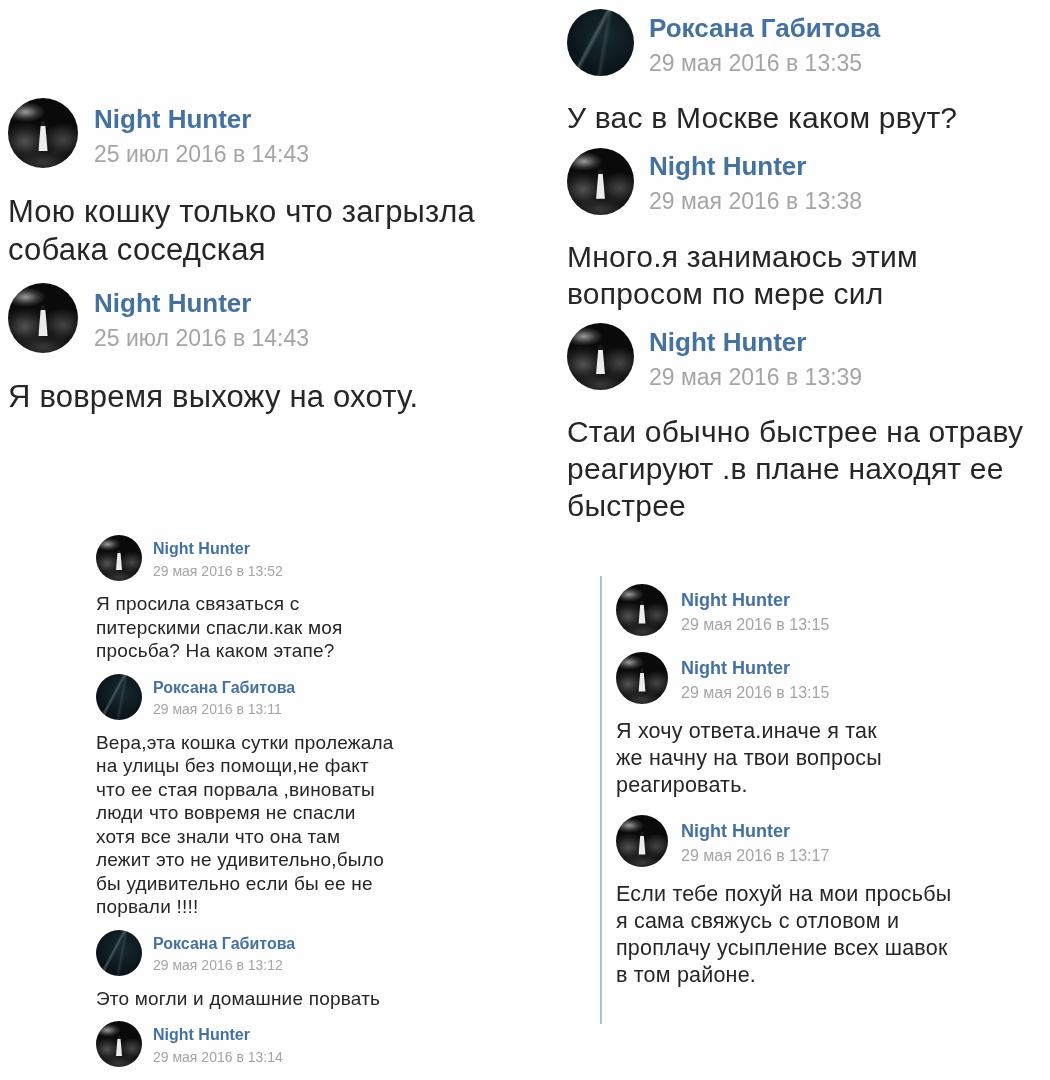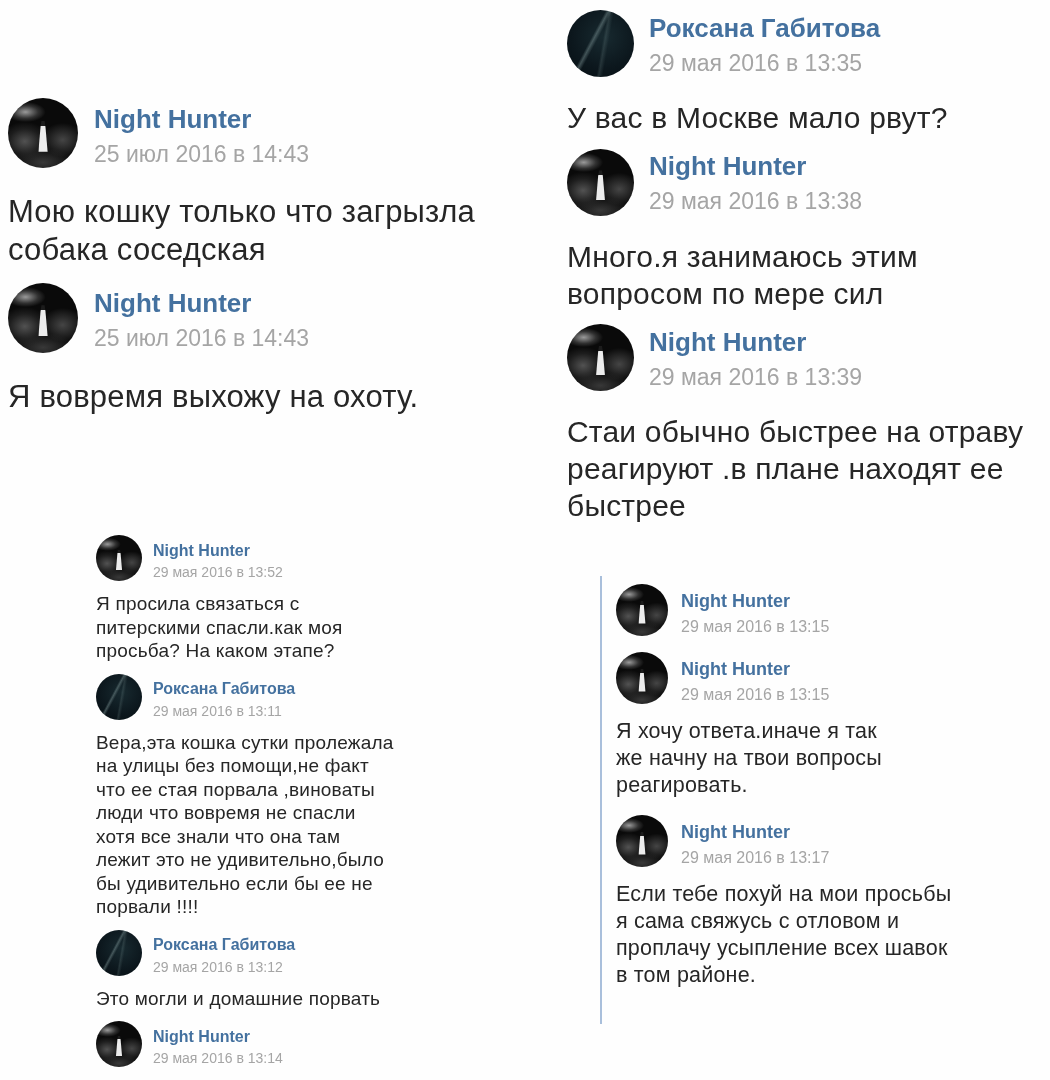--- a/index.html
+++ b/index.html
@@ -3,21 +3,21 @@
 <meta charset="utf-8">
 <style>
   html,body{margin:0;padding:0;background:#fff;}
   #stage{
     position:relative;width:1050px;height:1080px;overflow:hidden;background:#fefefe;
     font-family:"Liberation Sans","DejaVu Sans",sans-serif;
     -webkit-font-smoothing:antialiased;
   }
   .panel{position:absolute;}
   .msg{margin-bottom:var(--msg-mb);}
-  .msg-head{display:flex;align-items:flex-end;}
+  .msg-head{display:flex;align-items:center;}
   .avatar{
     width:var(--av);height:var(--av);border-radius:50%;flex:none;
     position:relative;overflow:hidden;margin-right:var(--gap);
   }
   .av-nh{
     background:
       radial-gradient(ellipse 40% 20% at 25% 20%, #9a9a9a 0%, rgba(70,70,70,.65) 45%, rgba(0,0,0,0) 72%),
       radial-gradient(ellipse 45% 36% at 24% 62%, #525252 0%, rgba(45,45,45,.55) 50%, rgba(0,0,0,0) 78%),
       radial-gradient(ellipse 42% 34% at 78% 60%, #454545 0%, rgba(0,0,0,0) 72%),
       radial-gradient(ellipse 60% 28% at 50% 92%, #383838 0%, rgba(0,0,0,0) 75%),
@@ -93,21 +93,21 @@
 </div>
   <div class="panel" id="p-tr">
   <div class="msg">
     <div class="msg-head">
       <span class="avatar av-rg"></span>
       <div class="meta">
         <a class="author">Роксана Габитова</a>
         <div class="date">29 мая 2016 в 13:35</div>
       </div>
     </div>
-    <div class="text">У вас в Москве мало рвут?</div>
+    <div class="text">У вас в Москве каком рвут?</div>
   </div>
 
   <div class="msg">
     <div class="msg-head">
       <span class="avatar av-nh"></span>
       <div class="meta">
         <a class="author">Night Hunter</a>
         <div class="date">29 мая 2016 в 13:38</div>
       </div>
     </div>

